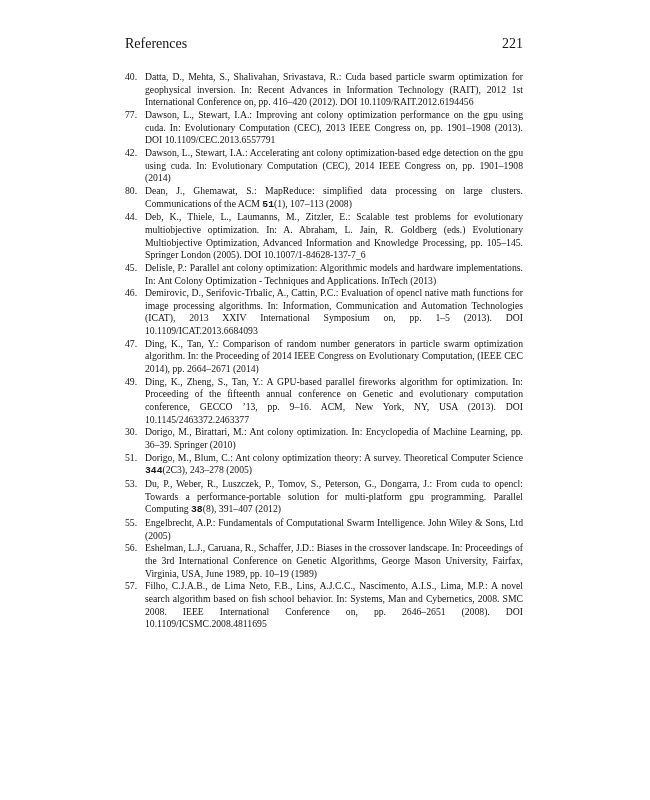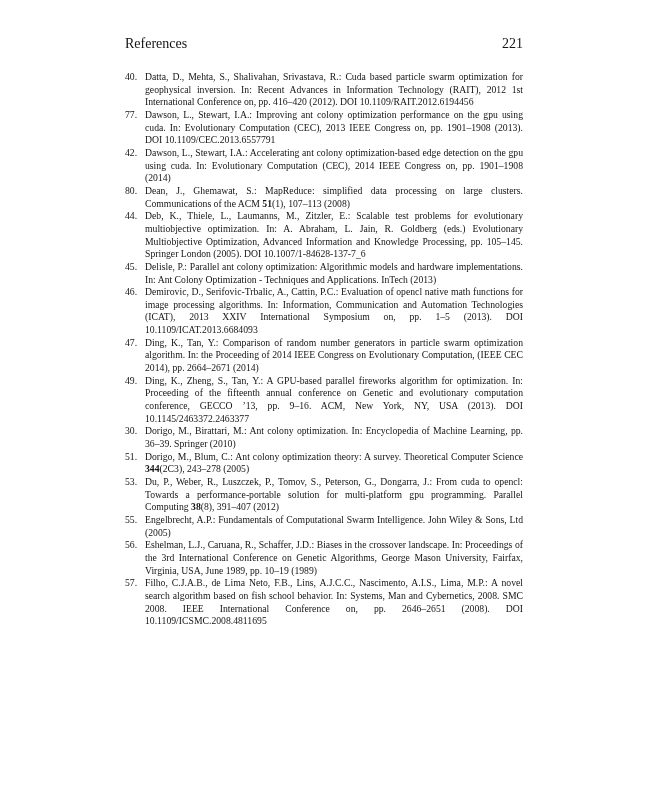--- a/index.html
+++ b/index.html
@@ -43,20 +43,21 @@
     flex: 0 0 20px;
     width: 20px;
     text-align: left;
   }
   .ref-text {
     flex: 1 1 auto;
     text-align: justify;
   }
   .ref-text .bold {
     font-weight: bold;
+    font-family: Liberation Mono, monospace;
   }
 </style>
 </head>
 <body>
 
 <div class="page">
   <div class="running-header">
     <span>References</span>
     <span>221</span>
   </div>

